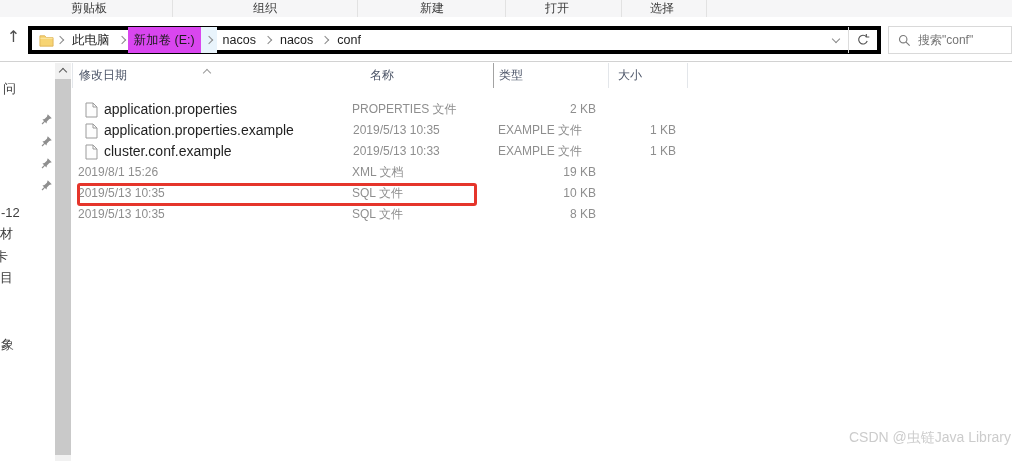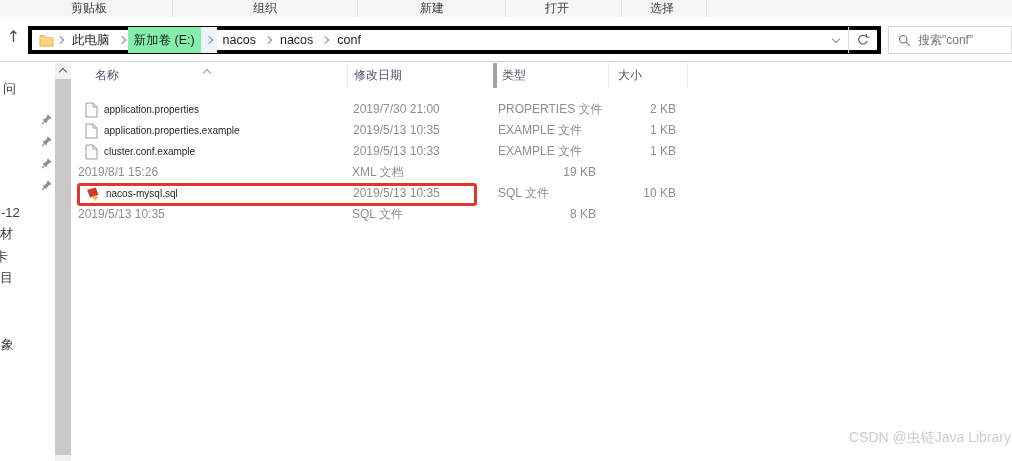--- a/index.html
+++ b/index.html
@@ -16,21 +16,21 @@
   .upbtn{position:absolute;left:1px;top:5px;width:25px;height:28px;display:flex;align-items:center;justify-content:center;
          font-size:16px;color:#4f4f4f;font-family:"DejaVu Sans",sans-serif;}
   .addrbar{position:absolute;left:28px;top:9px;width:853px;height:28px;border:4px solid #000000;box-sizing:border-box;
            display:flex;align-items:center;background:#fff;}
   .crumb{font-size:12.5px;color:#1c1c1c;padding:0 6px;line-height:26px;white-space:nowrap;}
   .chev{display:inline-block;width:5px;height:5px;border-top:1.4px solid #8a8a8a;border-right:1.4px solid #8a8a8a;}
   .chev-r{transform:rotate(45deg);margin:0 3px;}
   .chev-d{transform:rotate(135deg);margin-top:-3px;}
   .chev-u{transform:rotate(-45deg);margin-top:2px;}
   .crumbsep{display:flex;align-items:center;height:100%;}
-  .hl{background:#86efac;display:flex;align-items:center;height:26px;}
+  .hl{background:#d946ef;display:flex;align-items:center;height:26px;}
   .hl-chev{background:#e9f4fc;height:26px;display:flex;align-items:center;padding:0 2px;}
   .addr-folder{margin-left:7px;display:flex;align-items:center;}
   .addr-spacer{flex:1;}
   .addr-dd{width:24px;height:26px;display:flex;align-items:center;justify-content:center;}
   .addr-div{width:1px;height:26px;background:#dcdcdc;}
   .refreshbtn{width:28px;height:26px;display:flex;align-items:center;justify-content:center;}
   .searchbox{position:absolute;left:888px;top:9px;width:124px;height:28px;border:1px solid #d9d9d9;box-sizing:border-box;
              display:flex;align-items:center;background:#fff;}
   .searchbox .mag{margin:0 7px 0 9px;display:flex;}
   .searchtext{font-size:12px;color:#757575;white-space:nowrap;}
@@ -44,29 +44,29 @@
   .nscroll-up{position:absolute;top:0;left:0;width:16px;height:16px;display:flex;align-items:center;justify-content:center;background:#f1f1f1;}
   .nscroll-up .chev{border-color:#5a5a5a;width:5px;height:5px;}
   .nscroll-thumb{position:absolute;top:16px;left:0;width:16px;height:376px;background:#c9c9c9;}
 
   
   .grid{display:grid;grid-template-columns:275px 146px 115px 80px;}
   .lheader{position:absolute;left:72px;top:63px;height:25px;}
   .hcell{font-size:12px;color:#4a5366;line-height:25px;white-space:nowrap;box-sizing:border-box;}
   .hcell.hname{padding-left:23px;}
   .hcell.hdate{padding-left:6px;border-left:1px solid #e3e6ea;}
-  .hcell.htype{padding-left:5px;border-left:4px solid #a3a3a3;}
+  .hcell.htype{padding-left:5px;border-left:1px solid #a3a3a3;}
   .hcell.hsize{padding-left:9px;border-left:1px solid #e3e6ea;border-right:1px solid #e3e6ea;}
   .sortcaret{position:absolute;left:204px;top:62px;}
   .sortcaret .chev{border-color:#9b9b9b;}
 
   .rows{position:absolute;left:72px;top:99px;}
   .frow{height:21px;}
   .cell{font-size:12px;color:#8e8e8e;line-height:21px;white-space:nowrap;box-sizing:border-box;}
-  .cell.cname{display:flex;align-items:center;padding-left:13px;color:#1f1f1f;font-size:10px;}
+  .cell.cname{display:flex;align-items:center;padding-left:13px;color:#1f1f1f;font-size:14px;}
   .cell.cname .fic{margin-right:6px;display:flex;flex:0 0 auto;}
   .cell.cdate{padding-left:6px;}
   .cell.ctype{padding-left:5px;}
   .cell.csize{text-align:right;padding-right:12px;}
 
   
   .redbox{position:absolute;left:77px;top:183px;width:394px;height:17px;border:3px solid #e5352b;border-radius:3px;}
 
   
   .watermark{position:absolute;right:16px;top:429px;font-size:14px;color:#cccccc;white-space:nowrap;}
@@ -172,40 +172,39 @@
       </svg></span>
 
   <div class="nscroll">
     <div class="nscroll-up">
         <span class="chev chev-u"></span>
       </div>
     <div class="nscroll-thumb"></div>
   </div>
 
   <div class="lheader grid">
+    <div class="hcell hdate">修改日期</div>
     <div class="hcell hname">名称</div>
-    <div class="hcell hdate">修改日期</div>
     <div class="hcell htype">类型</div>
     <div class="hcell hsize">大小</div>
   </div>
   <span class="sortcaret"><span class="chev chev-u"></span></span>
 
   <div class="rows">
 
     <div class="frow grid">
       <div class="cell cname">
         <span class="fic">
             <svg width="13" height="16" viewBox="0 0 13 16">
               <path d="M1 1 h7 l4 4 v10 h-11 z" fill="#fdfdfd" stroke="#9b9b9b"></path>
               <path d="M8 1 v4 h4" fill="none" stroke="#9b9b9b"></path>
             </svg>
           </span>
         <span>application.properties</span>
       </div>
-      <div class="cell cdate">2019/7/30 21:00</div>
       <div class="cell ctype">PROPERTIES 文件</div>
       <div class="cell csize">2 KB</div>
     </div>
 
     <div class="frow grid">
       <div class="cell cname">
         <span class="fic">
             <svg width="13" height="16" viewBox="0 0 13 16">
               <path d="M1 1 h7 l4 4 v10 h-11 z" fill="#fdfdfd" stroke="#9b9b9b"></path>
               <path d="M8 1 v4 h4" fill="none" stroke="#9b9b9b"></path>
@@ -233,30 +232,20 @@
       <div class="cell csize">1 KB</div>
     </div>
 
     <div class="frow grid">
       <div class="cell cdate">2019/8/1 15:26</div>
       <div class="cell ctype">XML 文档</div>
       <div class="cell csize">19 KB</div>
     </div>
 
     <div class="frow grid">
-      <div class="cell cname">
-        <span class="fic">
-            <svg width="15" height="16" viewBox="0 0 16 16">
-              <path d="M2.5 3.5 L11.5 1 L14.5 9 L5.5 11.5 Z" fill="#cf3a29"></path>
-              <path d="M2.5 3.5 L5.5 11.5 L5.8 13 L2.8 5.2 Z" fill="#9e2417"></path>
-              <path d="M11 11 l1 2 2 1 -2 1 -1 2 -1 -2 -2 -1 2 -1 z" fill="#f3c02b" stroke="#caa41f" stroke-width="0.5" transform="translate(0,-2)"></path>
-            </svg>
-          </span>
-        <span>nacos-mysql.sql</span>
-      </div>
       <div class="cell cdate">2019/5/13 10:35</div>
       <div class="cell ctype">SQL 文件</div>
       <div class="cell csize">10 KB</div>
     </div>
 
     <div class="frow grid">
       <div class="cell cdate">2019/5/13 10:35</div>
       <div class="cell ctype">SQL 文件</div>
       <div class="cell csize">8 KB</div>
     </div>

